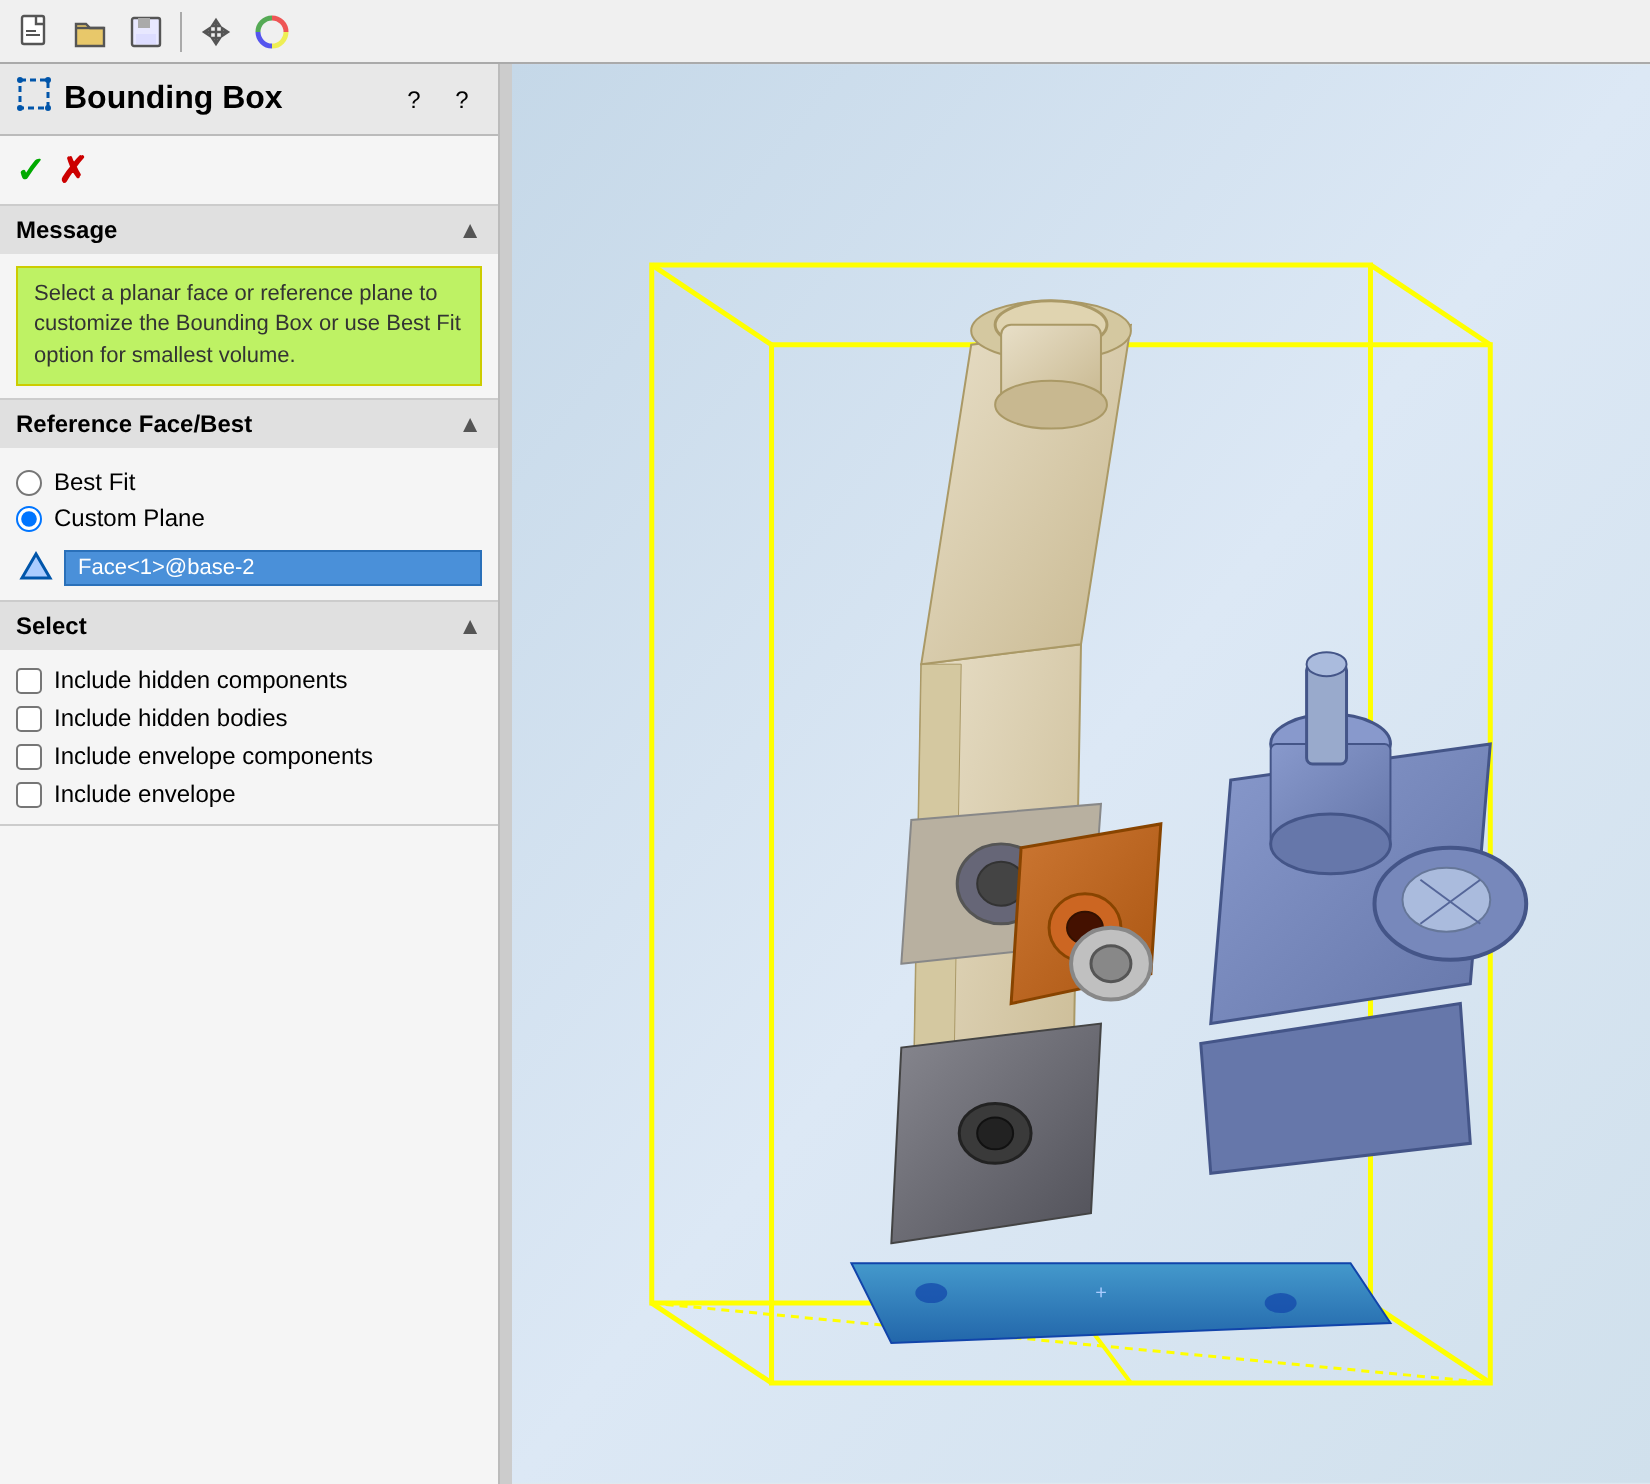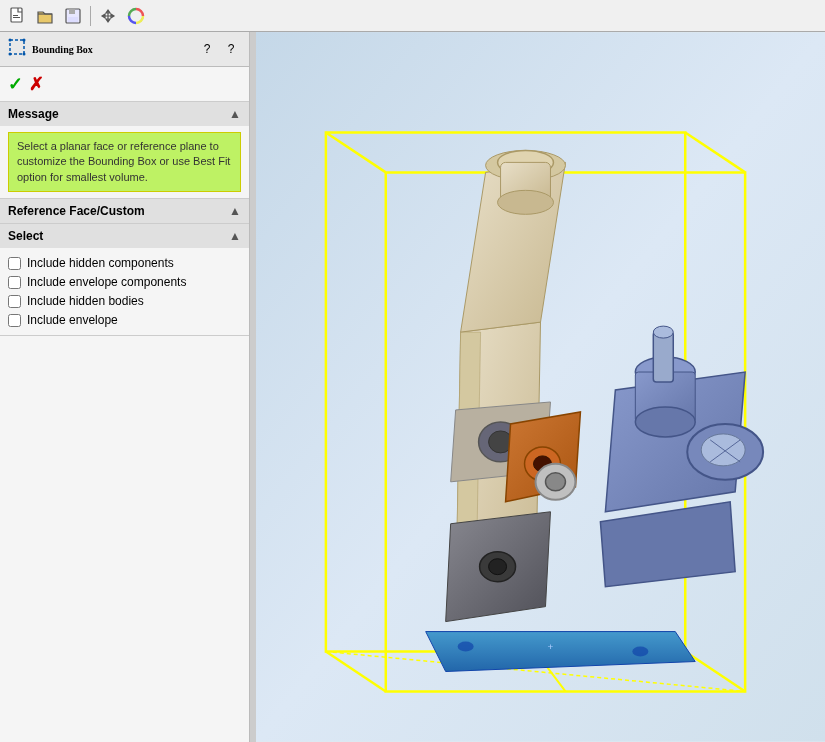--- a/index.html
+++ b/index.html
@@ -14,21 +14,21 @@
 
     
     .main-area { display: flex; flex: 1; overflow: hidden; }
 
     
     .left-panel { width: 250px; background: #f5f5f5; border-right: 1px solid #bbb; display: flex; flex-direction: column; overflow-y: auto; }
 
     
     .panel-header { display: flex; align-items: center; padding: 6px 8px; background: #e8e8e8; border-bottom: 1px solid #bbb; }
     .panel-header-icon { margin-right: 6px; font-size: 16px; }
-    .panel-title { font-size: 10px; font-weight: bold; flex: 1; font-family: Liberation Serif, serif; }
+    .panel-title { font-size: 16px; font-weight: bold; flex: 1; }
     .panel-header-actions { display: flex; gap: 4px; }
     .header-action-btn { width: 20px; height: 20px; border: 1px solid transparent; background: transparent; cursor: pointer; font-size: 12px; display: flex; align-items: center; justify-content: center; }
 
     
     .ok-cancel-row { display: flex; align-items: center; padding: 6px 8px; gap: 6px; border-bottom: 1px solid #ccc; }
     .ok-btn { color: #00aa00; font-size: 18px; cursor: pointer; background: none; border: none; font-weight: bold; }
     .cancel-btn { color: #cc0000; font-size: 18px; cursor: pointer; background: none; border: none; font-weight: bold; }
 
     
     .section { border-bottom: 1px solid #ccc; }
@@ -139,43 +139,63 @@
           <span class="section-title">Message</span>
           <span class="section-toggle">▲</span>
         </div>
         <div class="section-content">
           <div class="message-box">Select a planar face or reference plane to customize the Bounding Box or use Best Fit option for smallest volume.</div>
         </div>
       </div>
 
       <div class="section">
         <div class="section-header">
-          <span class="section-title">Reference Face/Custom</span>
+          <span class="section-title">Reference Face/Best</span>
           <span class="section-toggle">▲</span>
+        </div>
+        <div class="section-content">
+          <div class="radio-group">
+            <label class="radio-label">
+              <input type="radio" name="reference" style="">
+              <span>Best Fit</span>
+            </label>
+            <label class="radio-label">
+              <input type="radio" name="reference" checked="" style="">
+              <span>Custom Plane</span>
+            </label>
+          </div>
+          <div class="face-field">
+            <span class="face-icon">
+              <svg width="18" height="18" viewBox="0 0 18 18" fill="none">
+                <polygon points="2,14 9,2 16,14" stroke="#0055aa" stroke-width="1.5" fill="#aaccff"></polygon>
+              </svg>
+            </span>
+            <div class="face-input">Face&lt;1&gt;@base-2</div>
+          </div>
         </div>
       </div>
 
       <div class="section">
         <div class="section-header">
           <span class="section-title">Select</span>
           <span class="section-toggle">▲</span>
         </div>
         <div class="section-content">
           <div class="checkbox-group">
             <label class="checkbox-label">
               <input type="checkbox" style="">
               <span>Include hidden components</span>
             </label>
             <label class="checkbox-label">
               <input type="checkbox" style="">
-              <span>Include envelope components</span>
+              <span>Include hidden bodies</span>
             </label>
             <label class="checkbox-label">
               <input type="checkbox" style="">
-              <span>Include hidden bodies</span>
+              <span>Include envelope components</span>
             </label>
             <label class="checkbox-label">
               <input type="checkbox" style="">
               <span>Include envelope</span>
             </label>
           </div>
         </div>
       </div>
     </div>
 

